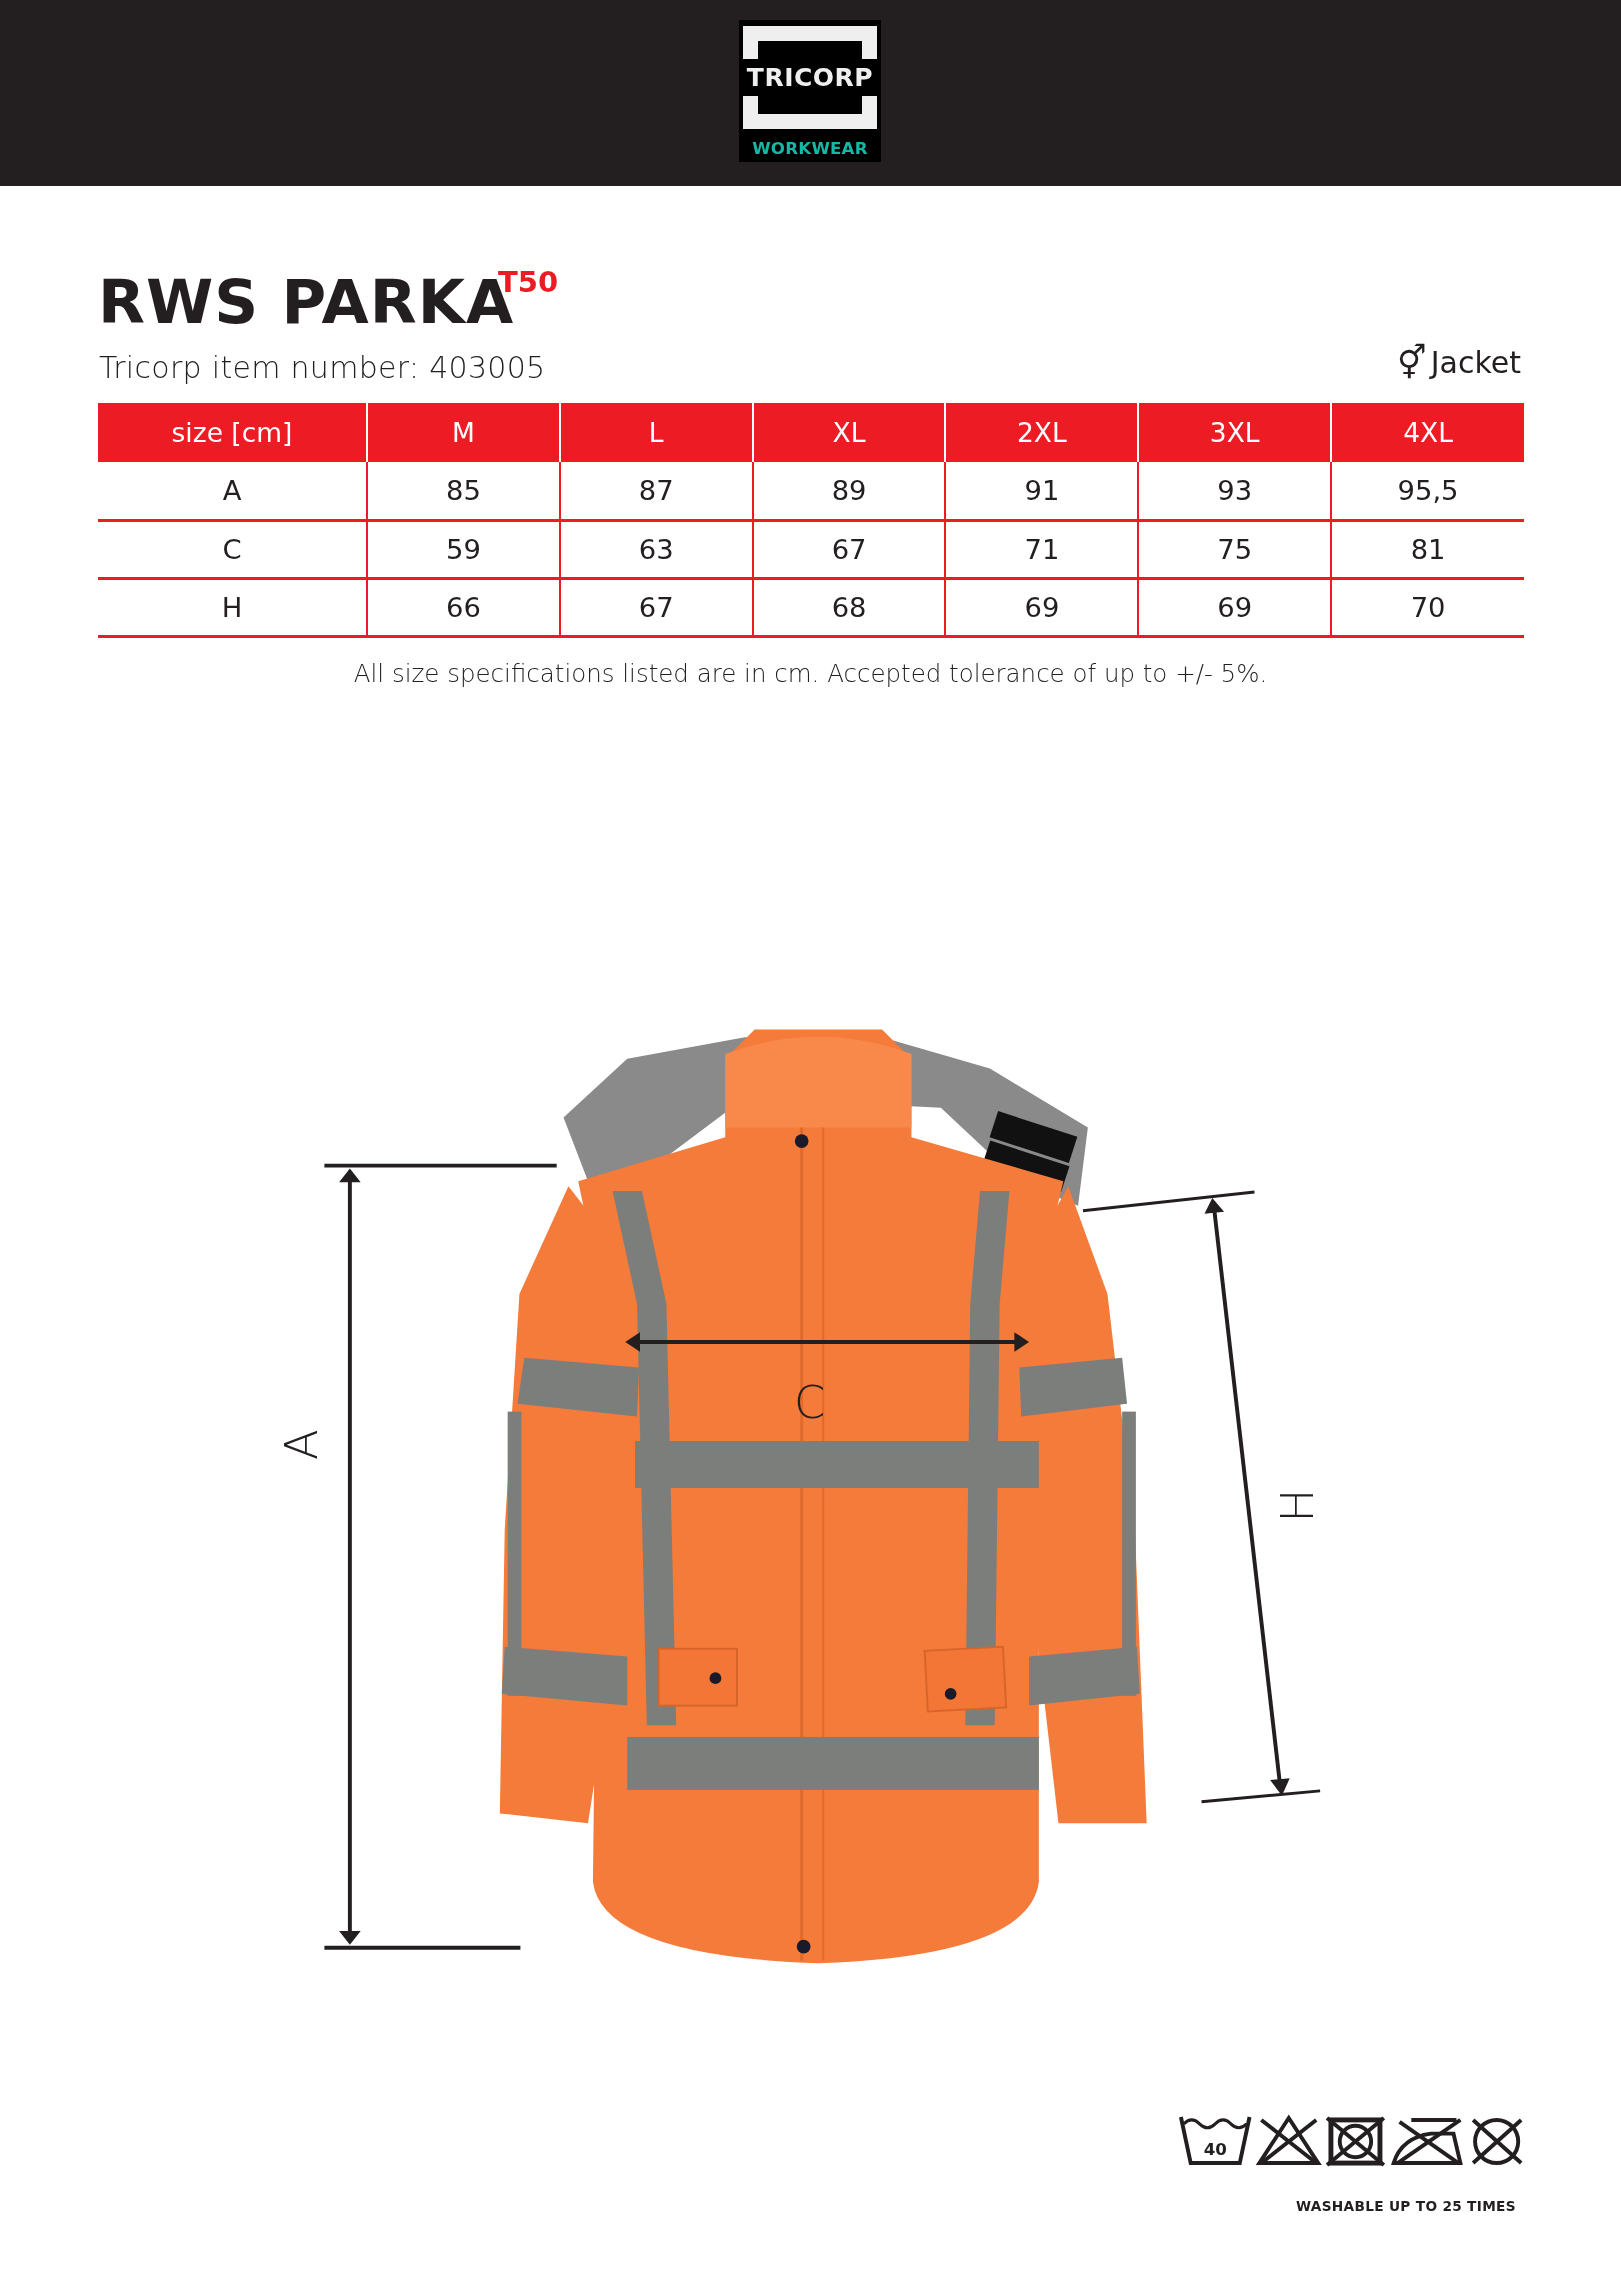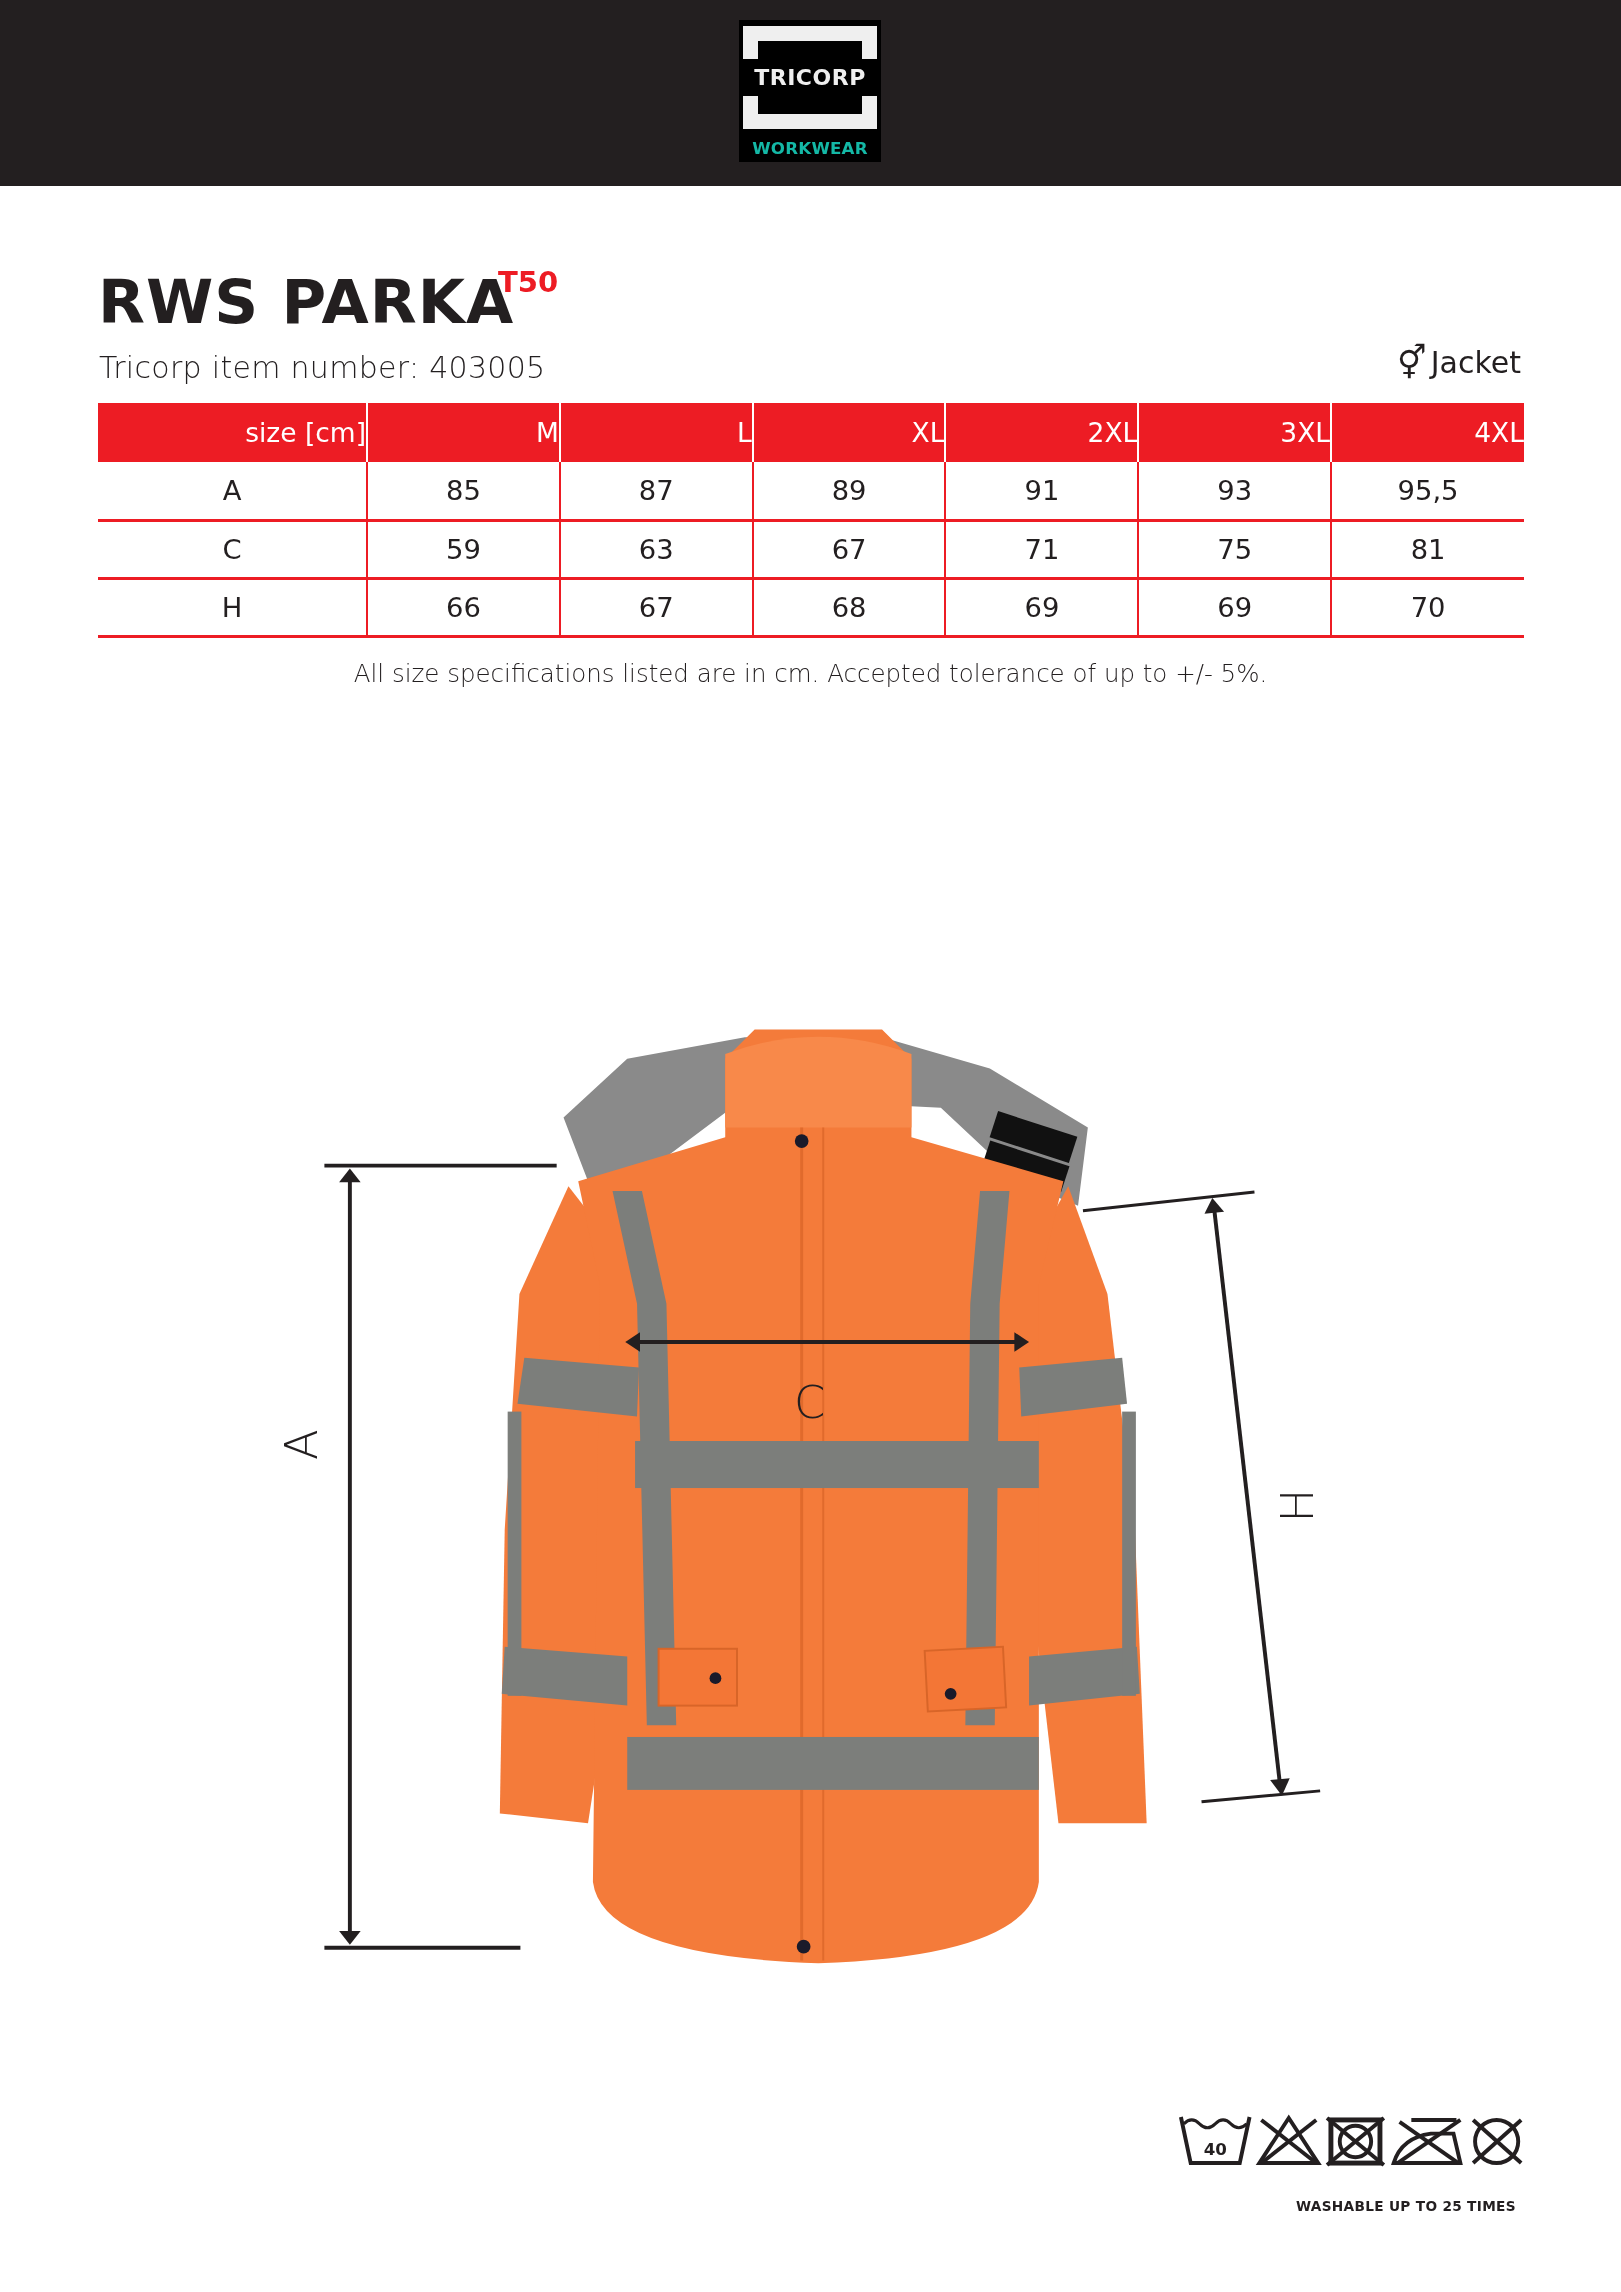--- a/index.html
+++ b/index.html
@@ -3,31 +3,31 @@
 <meta charset="utf-8">
 <style>
   * { box-sizing: border-box; margin: 0; padding: 0; }
   html, body { width: 1621px; height: 2293px; background: #ffffff; overflow: hidden; }
   body { position: relative; font-family: "DejaVu Sans", sans-serif; color: #231f20; }
 
   .header-bar { position: absolute; left: 0; top: 0; width: 1621px; height: 186px; background: #231f20; }
   .logo { position: absolute; left: 739px; top: 19.6px; width: 142px; height: 142px; background: #000; }
   .logo-frame-top { position: absolute; left: 3.9px; top: 6.9px; width: 134px; height: 33px; border: 15.7px solid #efefef; border-bottom: none; }
   .logo-frame-bottom { position: absolute; left: 3.9px; top: 76px; width: 134px; height: 33px; border: 15.7px solid #efefef; border-top: none; }
-  .logo-brand { position: absolute; left: 0; top: 41px; width: 142px; text-align: center; color: #efefef; font-family: "DejaVu Sans", sans-serif; font-weight: bold; font-size: 22px; letter-spacing: 0.5px; line-height: 33px; }
+  .logo-brand { position: absolute; left: 0; top: 41px; width: 142px; text-align: center; color: #efefef; font-family: "DejaVu Sans", sans-serif; font-weight: bold; font-size: 25px; letter-spacing: 0.5px; line-height: 33px; }
   .logo-sub { position: absolute; left: 0; top: 119px; width: 142px; text-align: center; color: #14b8a6; font-family: "DejaVu Sans", sans-serif; font-weight: bold; font-size: 16.7px; line-height: 19.6px; letter-spacing: 0.2px; }
 
   .product-title { position: absolute; left: 98px; top: 267px; font-family: "DejaVu Sans", sans-serif; font-weight: bold; font-size: 61px; line-height: 69px; letter-spacing: 1px; color: #231f20; }
   .product-code { position: absolute; left: 498px; top: 267px; font-family: "DejaVu Sans", sans-serif; font-weight: bold; font-size: 29px; line-height: 31px; color: #ed1c24; }
   .item-number { position: absolute; left: 99px; top: 348px; font-family: "DejaVu Sans", sans-serif; font-weight: 300; font-size: 30px; line-height: 39px; color: #231f20; letter-spacing: 0.3px; }
   .garment-type { position: absolute; right: 100px; top: 343px; display: flex; align-items: center; font-size: 30px; line-height: 39px; color: #231f20; }
   .garment-type .icon { font-size: 33px; font-weight: bold; margin-right: 3.9px; }
 
   .size-table { position: absolute; left: 98px; top: 403px; width: 1426px; border-collapse: collapse; table-layout: fixed; }
-  .size-table th { background: #ed1c24; color: #ffffff; font-weight: normal; font-size: 26.5px; height: 59px; text-align: right; border-left: 2.9px solid #ffffff; }
+  .size-table th { background: #ed1c24; color: #ffffff; font-weight: normal; font-size: 26.5px; height: 59px; text-align: center; border-left: 2.9px solid #ffffff; }
   .size-table th:first-child { border-left: none; }
   .size-table td { font-size: 27.4px; height: 58px; text-align: center; color: #231f20; border-left: 2.9px solid #ed1c24; border-bottom: 3.9px solid #ed1c24; }
   .size-table td:first-child { border-left: none; }
   .size-table col.c0 { width: 269px; }
 
   .tolerance-note { position: absolute; left: 0; width: 1621px; top: 657px; text-align: center; font-size: 24.5px; line-height: 33px; color: #231f20; font-weight: 300; }
 
   .diagram { position: absolute; left: 0; top: 0; width: 1621px; height: 2293px; }
   .dim-label { position: absolute; font-size: 45px; line-height: 49px; color: #231f20; font-weight: 300; }
   .dim-label.rot { transform: rotate(-90deg); }

